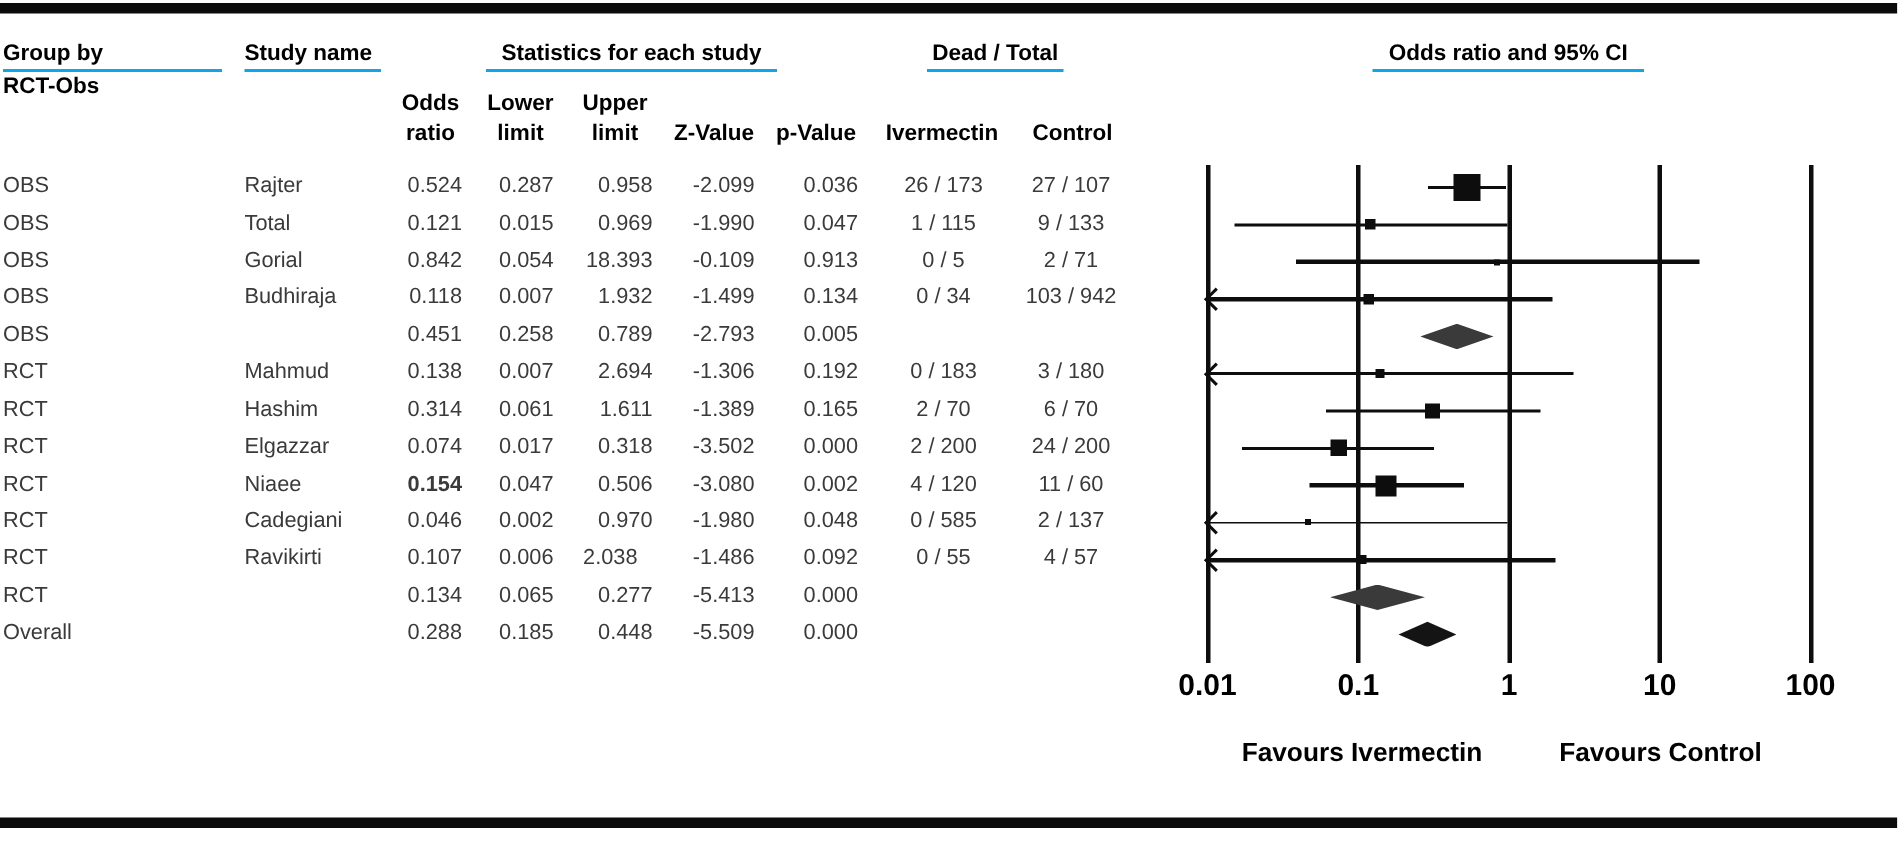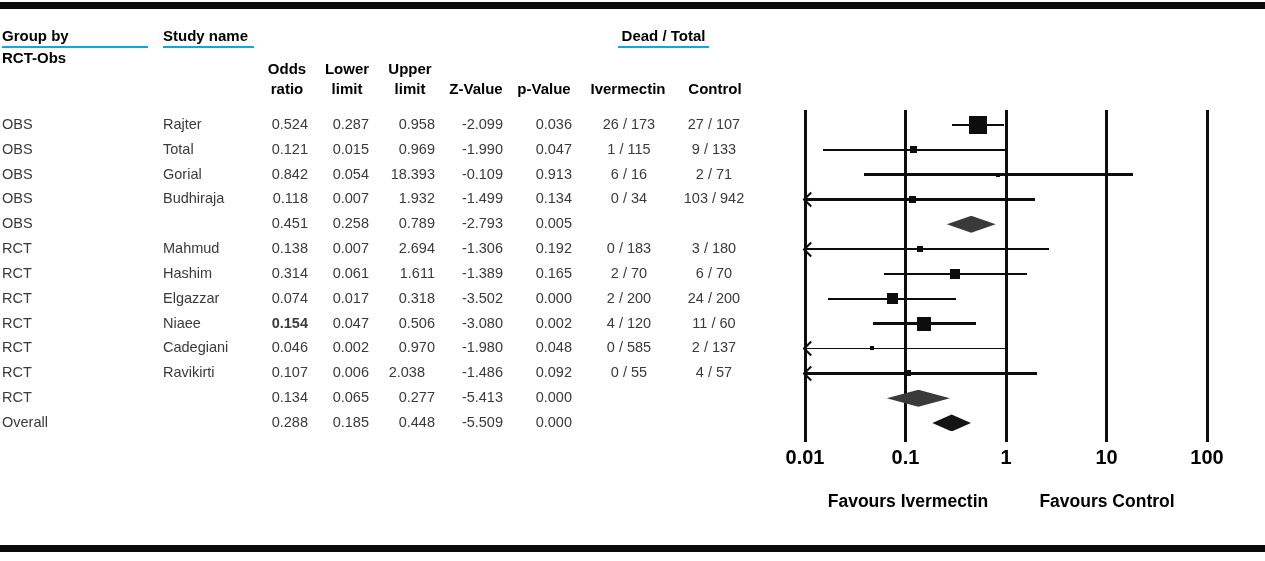--- a/index.html
+++ b/index.html
@@ -30,21 +30,23 @@
 <body>
 
 <div class="page">
 
   <div class="rule" style="top:2px;height:7px;"></div>
   <div class="rule" style="top:545px;height:7px;"></div>
 
   <div class="hlabel" style="left:2px;width:146px;">Group by</div>
   <div class="hsub">RCT-Obs</div>
   <div class="hlabel" style="left:163px;width:91px;">Study name</div>
+  <div class="hlabel center" style="left:324px;width:194px;">Statistics for each study</div>
   <div class="hlabel center" style="left:618px;width:91px;">Dead / Total</div>
+  <div class="hlabel center" style="left:915px;width:181px;">Odds ratio and 95% CI</div>
 
   <div>
       <span class="colhead" style="left: 287px; top: 60px;">Odds</span>
       <span class="colhead" style="left: 287px; top: 80px;">ratio</span>
       <span class="colhead" style="left: 347px; top: 60px;">Lower</span>
       <span class="colhead" style="left: 347px; top: 80px;">limit</span>
       <span class="colhead" style="left: 410px; top: 60px;">Upper</span>
       <span class="colhead" style="left: 410px; top: 80px;">limit</span>
       <span class="colhead" style="left: 476px; top: 80px;">Z-Value</span>
       <span class="colhead" style="left: 544px; top: 80px;">p-Value</span>
@@ -76,21 +78,21 @@
         <span class="tcell" style="left: 664px; width: 96px; text-align: center;">9 / 133</span>
       </div>
       <div class="trow" style="top: 49.66px;">
         <span class="tcell" style="left: 0px; width: 140px; text-align: left;">OBS</span>
         <span class="tcell" style="left: 161px; width: 110px; text-align: left;">Gorial</span>
         <span class="tcell" style="left: 210px; width: 96px; text-align: right;">0.842</span>
         <span class="tcell" style="left: 280px; width: 87px; text-align: right;">0.054</span>
         <span class="tcell" style="left: 343px; width: 90px; text-align: right;">18.393</span>
         <span class="tcell" style="left: 415px; width: 86px; text-align: right;">-0.109</span>
         <span class="tcell" style="left: 485px; width: 85px; text-align: right;">0.913</span>
-        <span class="tcell" style="left: 572px; width: 110px; text-align: center;">6 / 16</span>
+        <span class="tcell" style="left: 572px; width: 110px; text-align: center;">0 / 5</span>
         <span class="tcell" style="left: 664px; width: 96px; text-align: center;">2 / 71</span>
       </div>
       <div class="trow" style="top: 74.49px;">
         <span class="tcell" style="left: 0px; width: 140px; text-align: left;">OBS</span>
         <span class="tcell" style="left: 161px; width: 110px; text-align: left;">Budhiraja</span>
         <span class="tcell" style="left: 210px; width: 96px; text-align: right;">0.118</span>
         <span class="tcell" style="left: 280px; width: 87px; text-align: right;">0.007</span>
         <span class="tcell" style="left: 343px; width: 90px; text-align: right;">1.932</span>
         <span class="tcell" style="left: 415px; width: 86px; text-align: right;">-1.499</span>
         <span class="tcell" style="left: 485px; width: 85px; text-align: right;">0.134</span>

